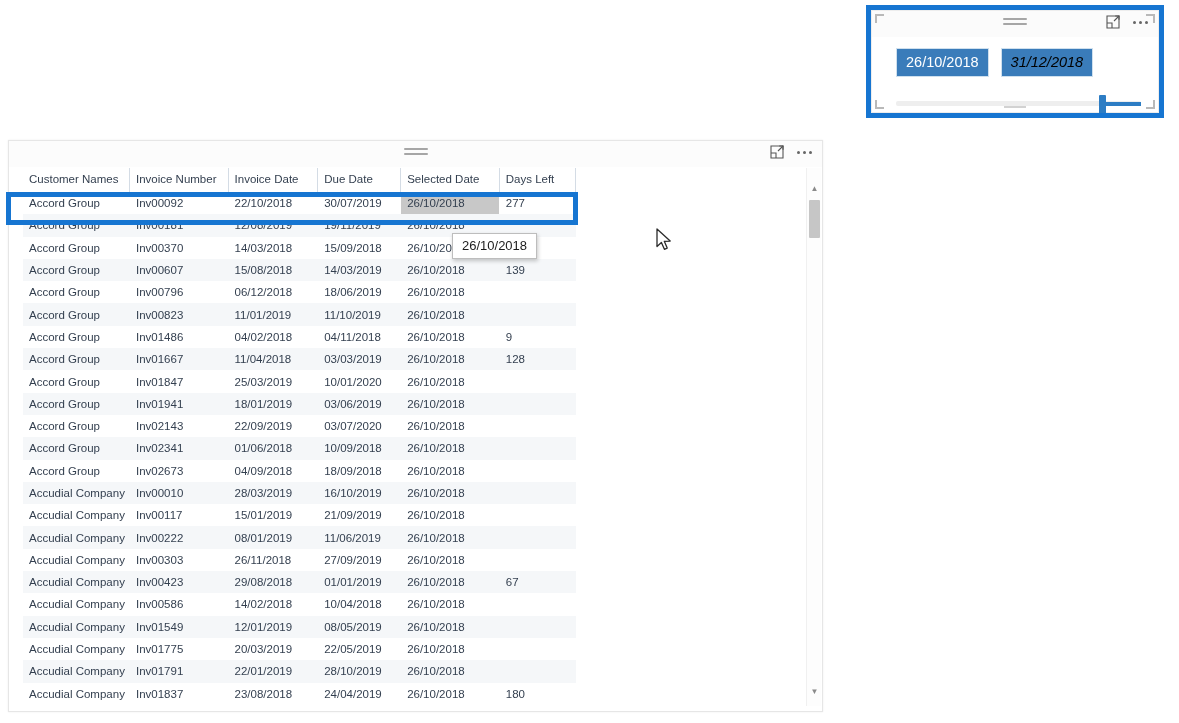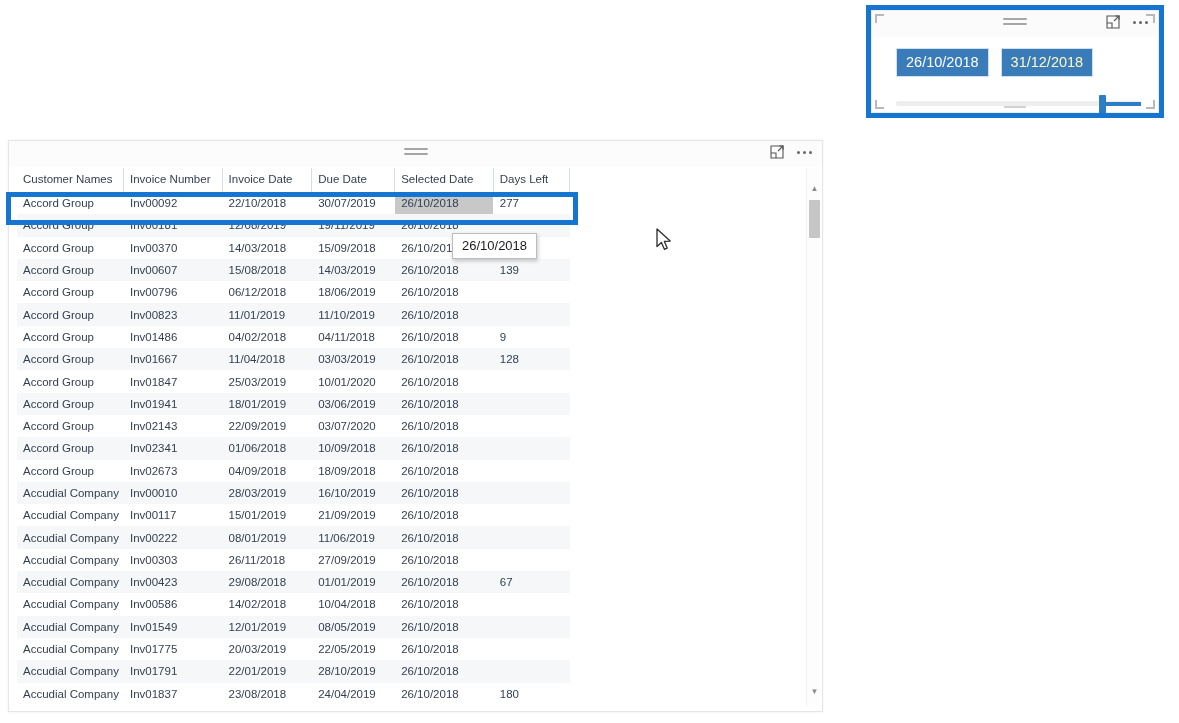--- a/index.html
+++ b/index.html
@@ -49,20 +49,21 @@
   .tbl-wrap {
     position: absolute; left: 8px; top: 27px;
     width: 790px; height: 540px;
   }
   table.grid {
     border-collapse: collapse;
     table-layout: fixed;
     width: 553px;
     font-size: 11.5px;
     color: #333f4f;
+    margin-left: 6px;
   }
   table.grid th {
     font-weight: normal;
     text-align: left;
     color: #333f4f;
     font-size: 11.5px;
     padding: 4px 6px 5px 6px;
     height: 24px;
     border-right: 1px solid #d4dce5;
     background: #ffffff;
@@ -165,21 +166,21 @@
   .date-box {
     background: #3a7cba;
     color: #ffffff;
     font-size: 14.5px;
     padding: 4px 9px 5px 9px;
     min-width: 92px;
     text-align: center;
     border: 1px solid #cfe0ee;
     line-height: 18px;
   }
-  .date-box.muted { color: #fef9c3; }
+  .date-box.muted { color: #000000; font-style: italic; }
   .slicer-slider {
     position: absolute; left: 24px; top: 85px;
     width: 245px; height: 16px;
   }
   .slider-track {
     position: absolute; left: 0; top: 5px;
     width: 245px; height: 5px; background: #eeeeee; border-radius: 2px;
   }
   .slider-fill {
     position: absolute; left: 206px; top: 6px;

